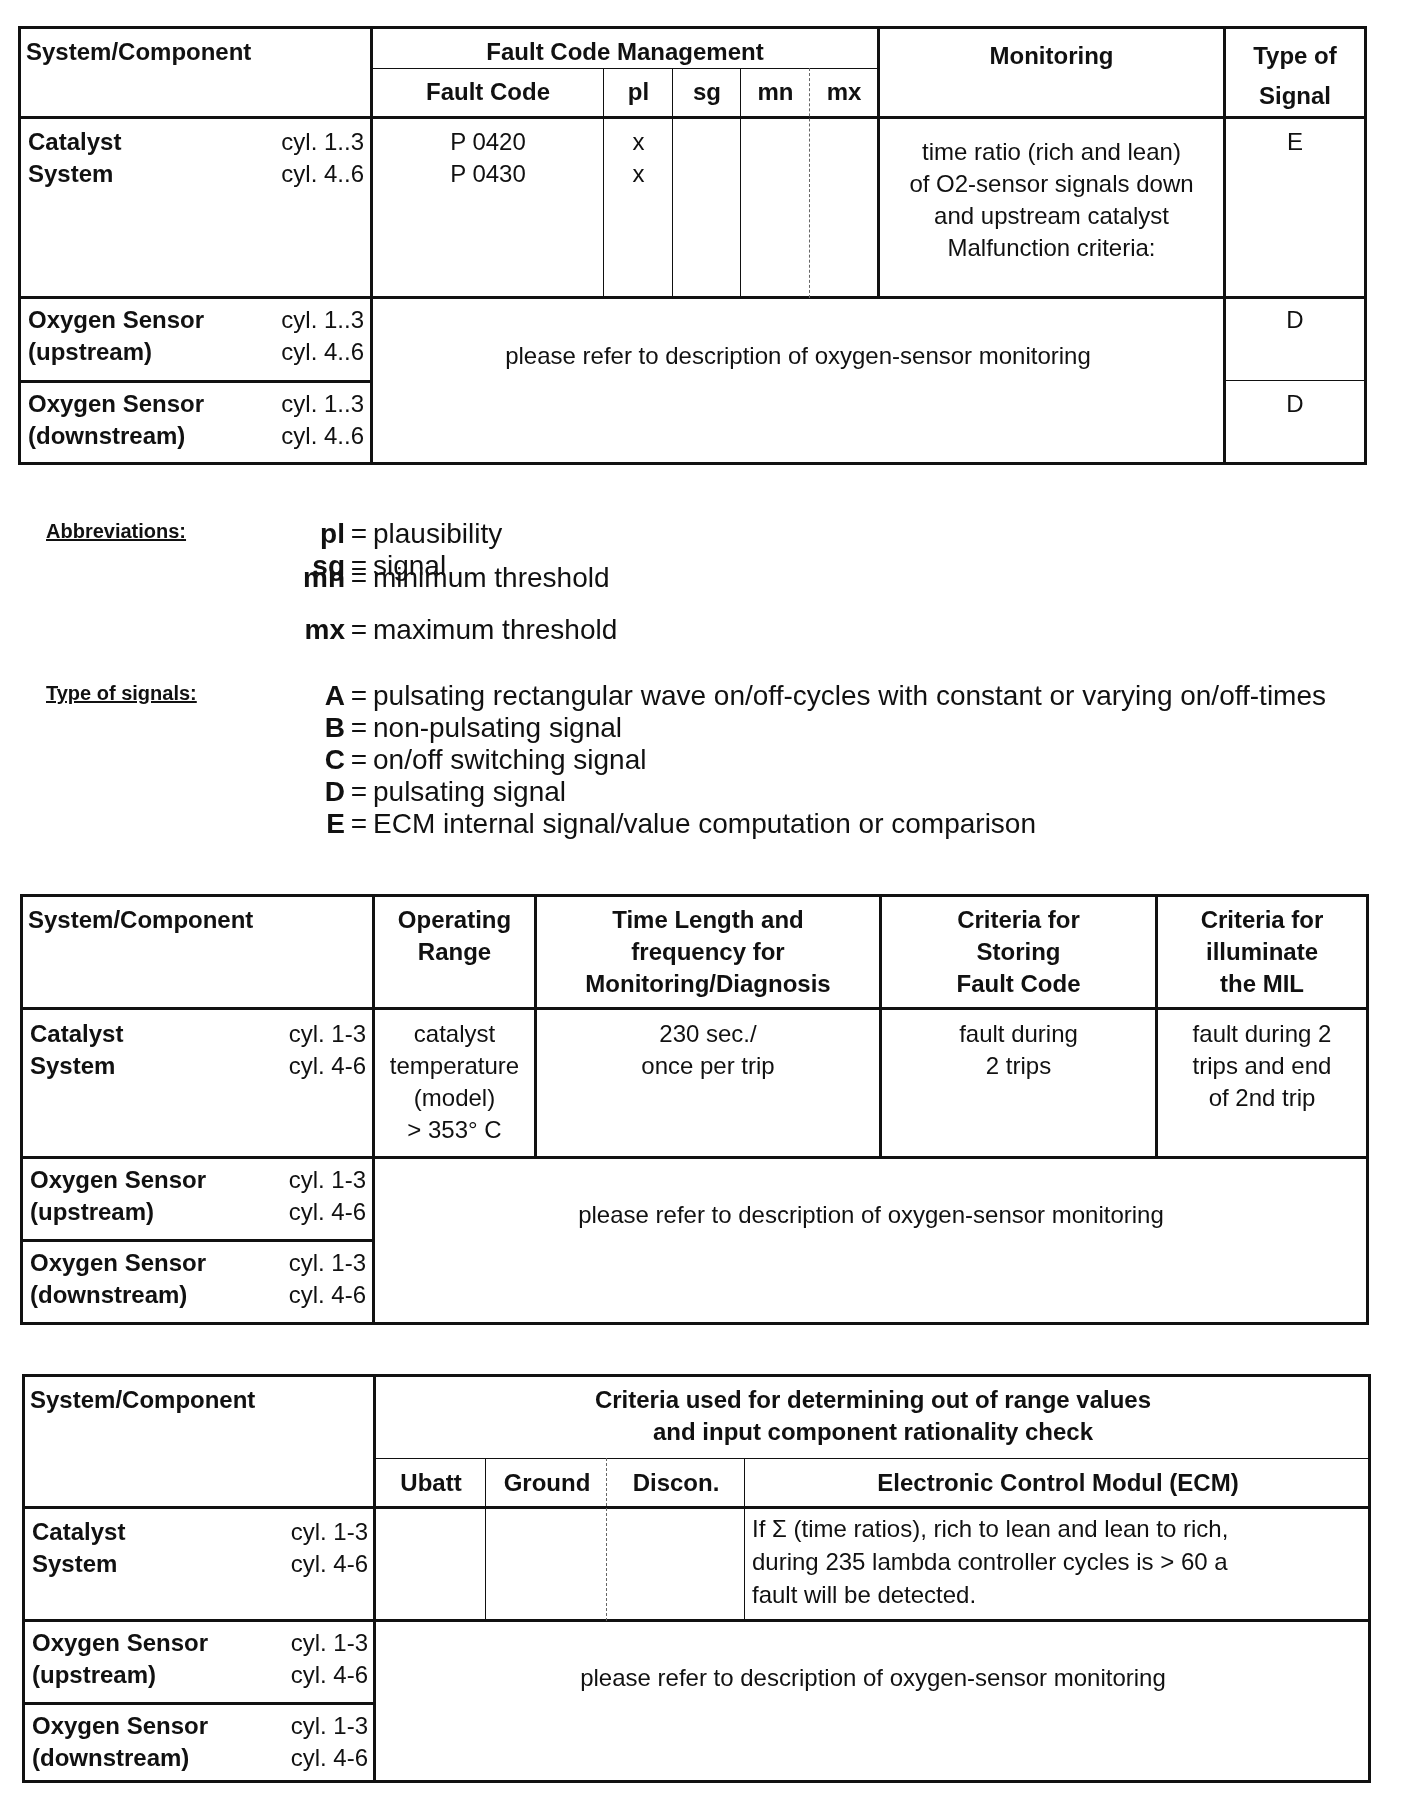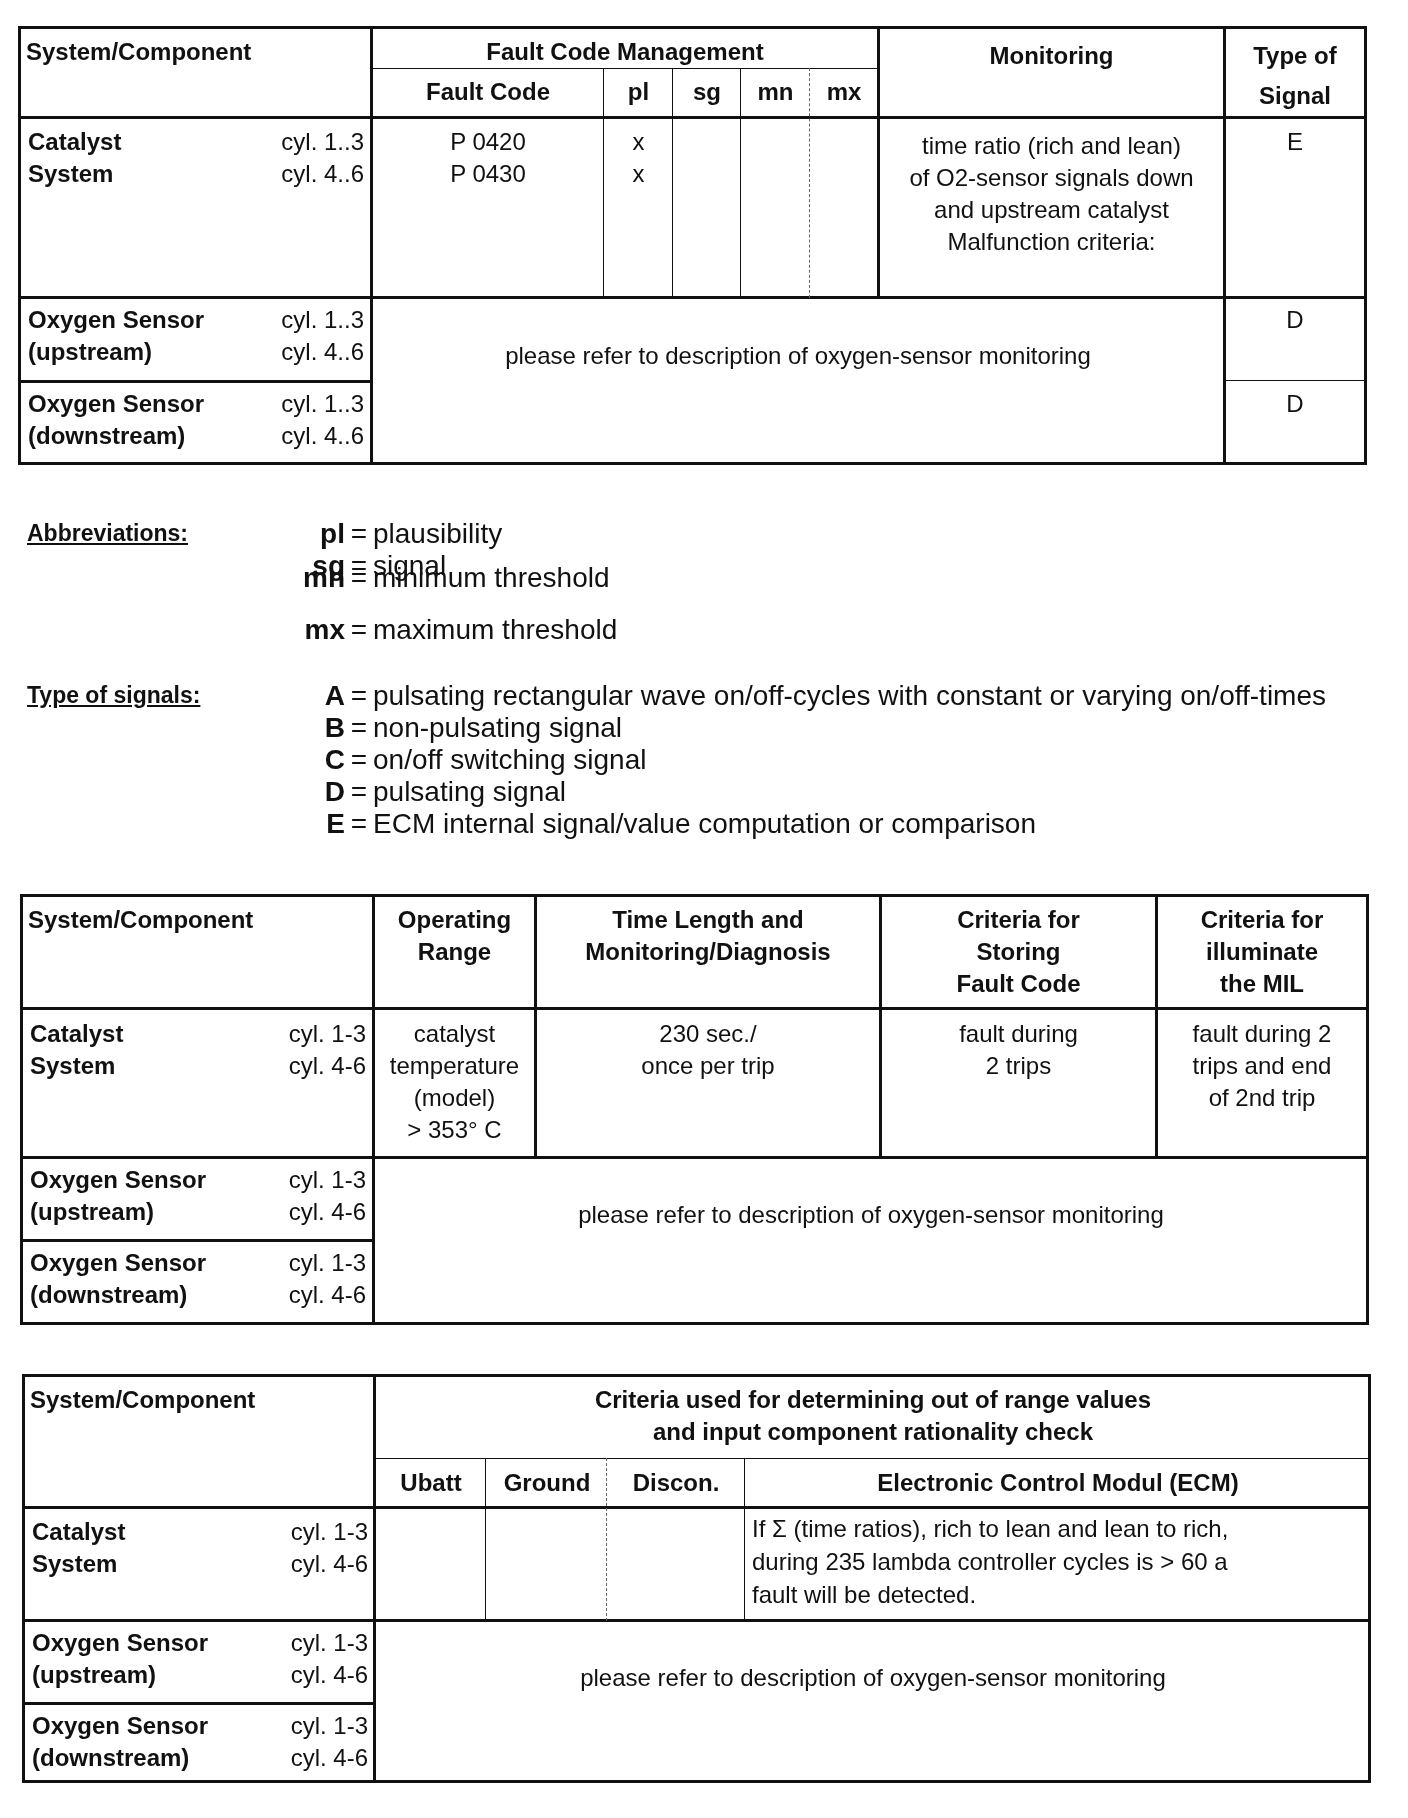--- a/index.html
+++ b/index.html
@@ -12,21 +12,21 @@
   .line-h.thin { border-top-width: 1.5px; }
   .line-v { position: absolute; width: 0; border-left: 3px solid #111; }
   .line-v.thin { border-left-width: 1.5px; }
   .line-v.dash { border-left: 1.5px dashed #666; }
   .cell { position: absolute; box-sizing: border-box; font-size: 24px; line-height: 32px; }
   .b { font-weight: bold; }
   .c { text-align: center; }
   .lines div { white-space: nowrap; }
   .comp-name { position: absolute; left: 8px; font-weight: bold; }
   .comp-cyl { position: absolute; right: 6px; text-align: right; }
-  .legend-label { position: absolute; font-weight: bold; text-decoration: underline; font-size: 23px; }
+  .legend-label { position: absolute; font-weight: bold; text-decoration: underline; font-size: 20px; margin-left: 19px; }
   .legend-row { position: absolute; font-size: 28px; line-height: 32px; white-space: nowrap; }
   .legend-key { display: inline-block; text-align: right; font-weight: bold; width: 80px; }
   .legend-eq { display: inline-block; width: 28px; text-align: center; }
 </style>
 </head>
 <body>
 
 <div>
 
   <div class="line-h" style="left:18px;top:26px;width:1349px;"></div>
@@ -70,21 +70,21 @@
     <span class="comp-cyl" style="top:32px;">cyl. 4..6</span>
   </div>
   <div class="cell c lines" style="left:372px;top:126px;width:232px;">
     <div>P 0420</div>
     <div>P 0430</div>
   </div>
   <div class="cell c lines" style="left:604px;top:126px;width:69px;">
     <div>x</div>
     <div>x</div>
   </div>
-  <div class="cell c lines" style="left:879px;top:130px;width:345px;">
+  <div class="cell c lines" style="left:879px;top:136px;width:345px;">
     <div>time ratio (rich and lean)</div>
     <div>of O2-sensor signals down</div>
     <div>and upstream catalyst</div>
     <div>Malfunction criteria:</div>
   </div>
   <div class="cell c" style="left:1225px;top:126px;width:140px;">E</div>
 
   <div class="cell" style="left:20px;top:304px;width:350px;height:66px;">
     <span class="comp-name" style="top:0;">Oxygen Sensor</span>
     <span class="comp-cyl" style="top:0;">cyl. 1..3</span>
@@ -152,20 +152,21 @@
   <div class="line-v" style="left:879px;top:894px;height:264px;"></div>
   <div class="line-v" style="left:1155px;top:894px;height:264px;"></div>
 
   <div class="cell b" style="left:28px;top:904px;">System/Component</div>
   <div class="cell b c lines" style="left:374px;top:904px;width:161px;">
     <div>Operating</div>
     <div>Range</div>
   </div>
   <div class="cell b c lines" style="left:536px;top:904px;width:344px;">
     <div>Time Length and</div>
+    <div>frequency for</div>
     <div>Monitoring/Diagnosis</div>
   </div>
   <div class="cell b c lines" style="left:881px;top:904px;width:275px;">
     <div>Criteria for</div>
     <div>Storing</div>
     <div>Fault Code</div>
   </div>
   <div class="cell b c lines" style="left:1157px;top:904px;width:210px;">
     <div>Criteria for</div>
     <div>illuminate</div>

